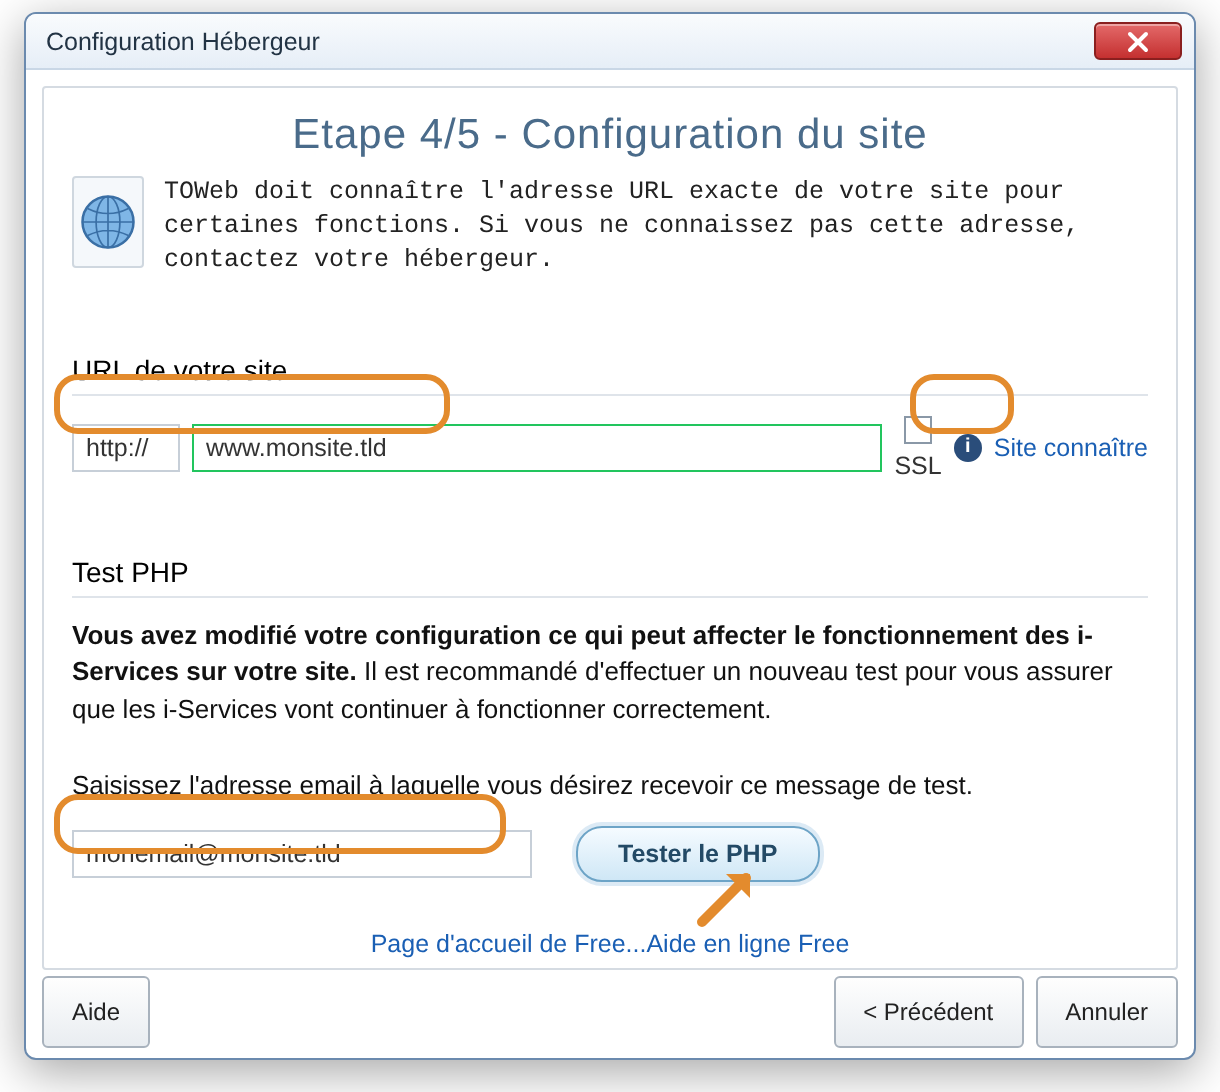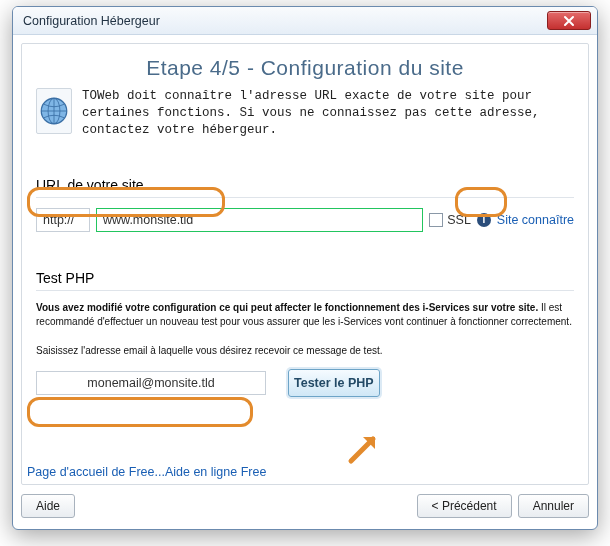--- a/index.html
+++ b/index.html
@@ -14,39 +14,39 @@
   .step-title { text-align:center; font-size:21px; color:#4a6b8a; margin:2px 0 8px 0; font-weight:400; letter-spacing:.5px; }
   .intro-row { display:flex; gap:10px; }
   .globe-icon { width:46px; height:46px; border:1px solid #cfd7df; background:#f5f8fb; display:flex; align-items:center; justify-content:center; border-radius:2px; }
   .globe-svg { width:34px; height:34px; }
   .intro-text { font-size:12.5px; color:#222; line-height:1.35;font-family:Liberation Mono, monospace; }
   .section-label { color:#000000; font-size:14px; margin-top:38px; margin-bottom:4px; }
   .hr { border:0; border-top:1px solid #dfe4ea; margin:2px 0 10px 0; }
   .url-row { display:flex; align-items:center; gap:6px; }
   .prefix-box { width:54px; height:24px; border:1px solid #c7cfd8; background:#fff; display:flex; align-items:center; padding:0 6px; font-size:12.5px; color:#333; }
   .url-input { flex:1; height:24px; border:1px solid #22c55e; padding:0 6px; font-size:12.5px; color:#333; }
-  .ssl-wrap { display:flex; align-items:center; gap:4px; }
+  .ssl-wrap { display:flex; align-items:center; gap:4px;flex-direction:column; }
   .ssl-checkbox { width:14px; height:14px; border:1px solid #8a98a7; background:#fff; }
   .ssl-label { font-size:12.5px; color:#333; }
   .info-icon { width:14px; height:14px; border-radius:50%; background:#2a4d7a; color:#fff; font-size:10px; font-weight:700; display:flex; align-items:center; justify-content:center; font-style:normal; }
   .link { color:#1a5fb4; font-size:12.5px; text-decoration:none; }
-  .php-text { font-size:10px; color:#111; line-height:1.45; }
+  .php-text { font-size:13px; color:#111; line-height:1.45; }
   .php-text b { font-weight:700; }
   .email-row { display:flex; align-items:center; gap:22px; margin-top:10px; }
-  .email-input { width:230px; height:24px; border:1px solid #c7cfd8; padding:0 20px; font-size:12.5px; color:#333;text-align:center; }
-  .test-btn { height:28px; padding:0 5px; border:1px solid #6da4c7; border-radius:3px; background:linear-gradient(#f5fbff,#cfe7f6); font-weight:700; color:#234a66; font-size:12.5px; cursor:pointer; box-shadow:0 0 0 2px rgba(60,140,200,.18);text-align:center; }
+  .email-input { width:230px; height:24px; border:1px solid #c7cfd8; padding:0 6px; font-size:12.5px; color:#333; }
+  .test-btn { height:28px; padding:0 20px; border:1px solid #6da4c7; border-radius:13px; background:linear-gradient(#f5fbff,#cfe7f6); font-weight:700; color:#234a66; font-size:12.5px; cursor:pointer; box-shadow:0 0 0 2px rgba(60,140,200,.18);text-align:center; }
   .highlight { position:absolute; border:3px solid #e38b2d; border-radius:12px; pointer-events:none; }
   .hl-url { left:14px; top:180px; width:198px; height:30px; }
   .hl-ssl { left:442px; top:180px; width:52px; height:30px; }
   .hl-email { left:14px; top:390px; width:226px; height:30px; }
   .arrow-svg { position:absolute; left:332px; top:420px; width:40px; height:40px; }
-  .footer-links { position:absolute; left:14px; right:14px; bottom:50px; display:flex; justify-content:flex-start; }
+  .footer-links { position:absolute; left:14px; right:14px; bottom:50px; display:flex; justify-content:center; }
   .bottom-bar { position:absolute; left:8px; right:8px; bottom:8px; height:30px; display:flex; align-items:center; gap:6px; }
   .bottom-spacer { flex:1; }
-  .btn { height:24px; padding:0 14px; border:1px solid #a8b2bd; border-radius:3px; background:linear-gradient(#fefefe,#e9edf1); font-size:12px; color:#222; cursor:pointer; }
+  .btn { height:36px; padding:0 14px; border:1px solid #a8b2bd; border-radius:3px; background:linear-gradient(#fefefe,#e9edf1); font-size:12px; color:#222; cursor:pointer; }
   .btn.primary { border-color:#4f93c9; box-shadow:0 0 0 1px rgba(79,147,201,.6); }
 </style>
 </head>
 <body>
 
 <div class="wrap">
   <div class="dialog">
 
     <div class="titlebar">
       <span>Configuration Hébergeur</span>

